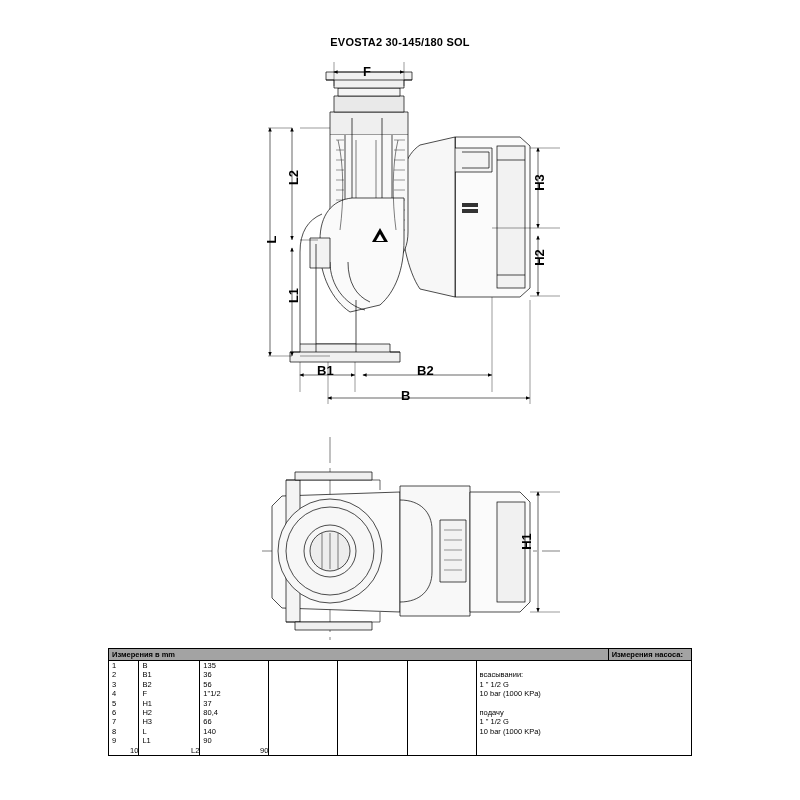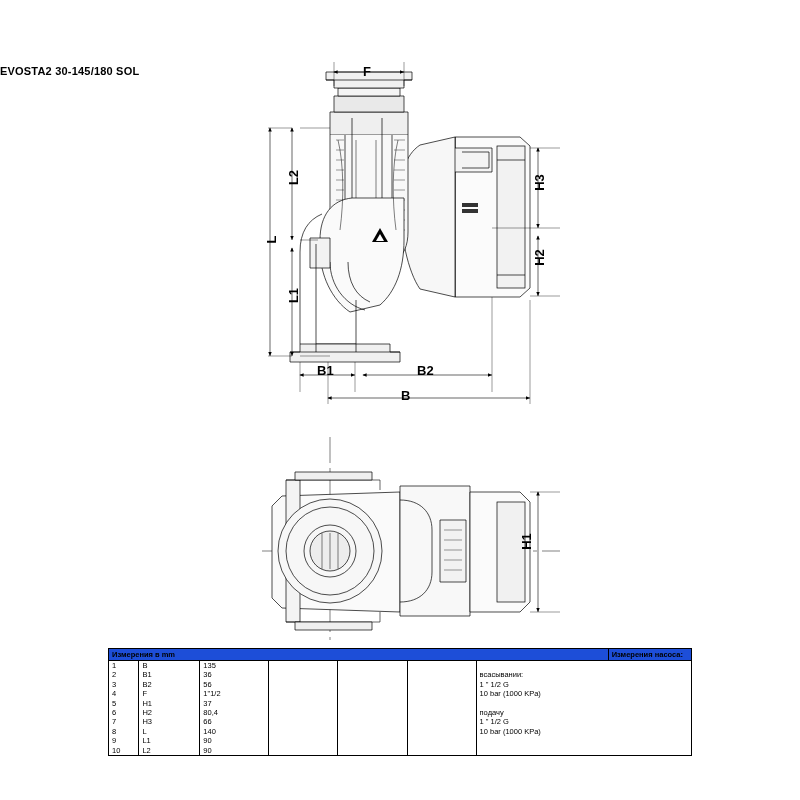--- a/index.html
+++ b/index.html
@@ -9,24 +9,24 @@
     font-family:"Liberation Sans", sans-serif;
     color:#000;
     position:relative;
     overflow:hidden;
   }
   .canvas{position:absolute;left:0;top:0;width:800px;height:800px;}
   svg{display:block;}
   .title{
     position:absolute;
     left:0;right:0;top:36px;
+    text-align:center;
     font-size:11px;
     font-weight:bold;
     letter-spacing:0.2px;
-    margin-top:29px;
   }
   
   .dimlabel{
     position:absolute;
     font-size:13px;
     font-weight:bold;
     color:#000;
   }
   .dimlabel.vert{
     transform:rotate(-90deg);
@@ -36,38 +36,38 @@
   .table-wrap{
     position:absolute;
     left:108px;
     top:648px;
     width:584px;
     font-size:7px;
   }
   table{border-collapse:collapse;width:100%;table-layout:fixed;}
   td,th{padding:0;margin:0;vertical-align:top;}
   .hdr-row td{
-    background:#1d4ed8;
+    background:#a3a3a3;
     border:1px solid #000;
     font-weight:bold;
     font-size:7.5px;
     height:11px;
     padding-left:3px;
     line-height:11px;
   }
   .grid td{
     border-left:1px solid #000;
     border-right:1px solid #000;
     font-size:7.5px;
     line-height:9.4px;
     height:9.4px;
     padding-left:3px;
     white-space:nowrap;
   }
-  .grid tr:last-child td{border-bottom:1px solid #000;}
+  .grid tr:last-child td{border-bottom:1px solid #000;text-align:right;}
   .c-no{width:22px;}
   .c-sym{width:48px;}
   .c-val{width:55px;}
   .c-sp{width:55px;}
   .c-conn{width:180px;}
 </style>
 </head>
 <body>
 
 <div class="canvas">

